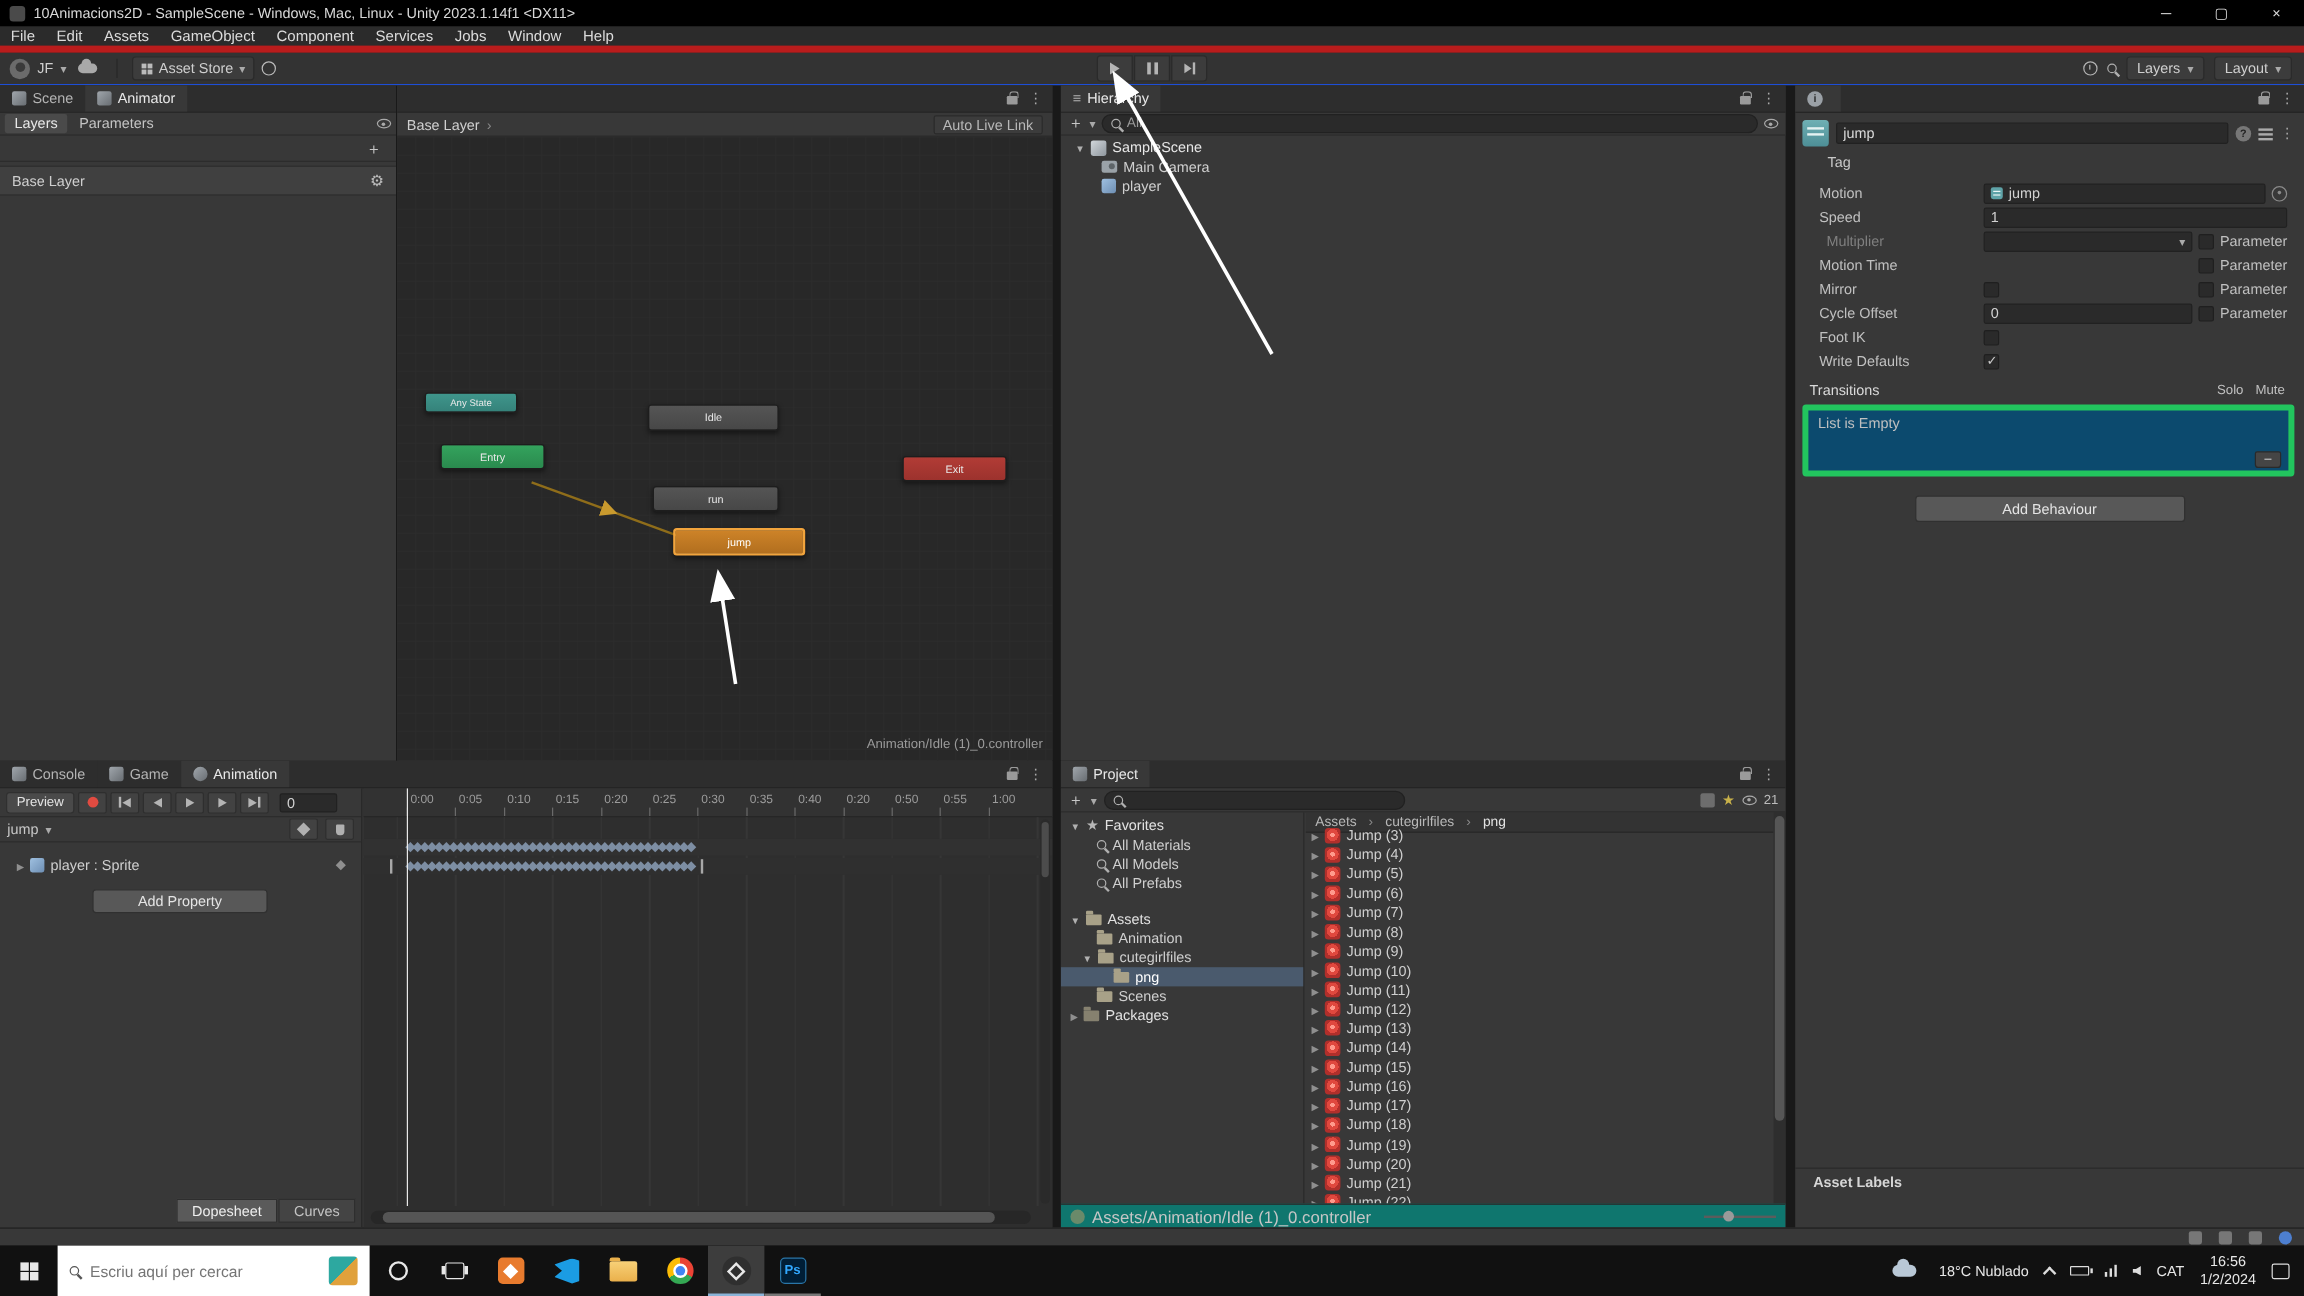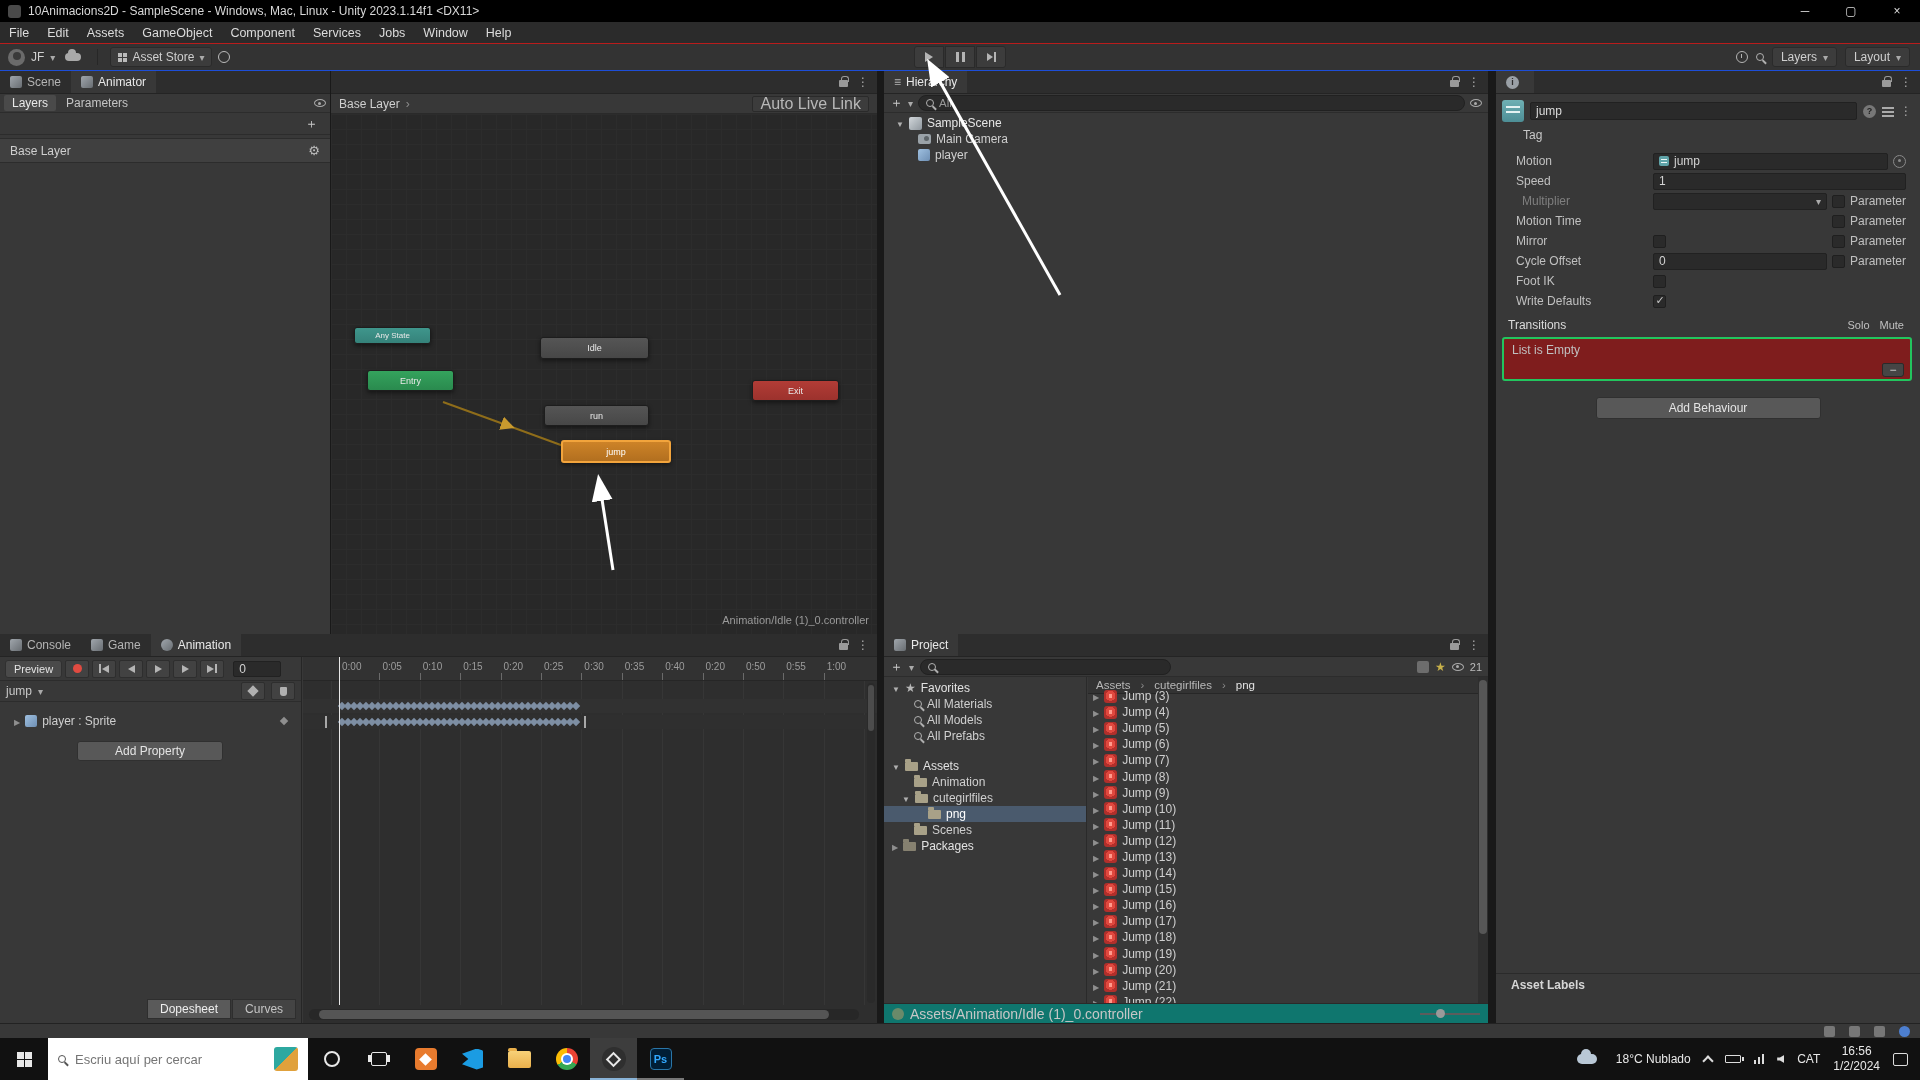--- a/index.html
+++ b/index.html
@@ -4,21 +4,21 @@
 <style>
   *{margin:0;padding:0;box-sizing:border-box;font-family:"Liberation Sans","DejaVu Sans",sans-serif;-webkit-font-smoothing:antialiased}
   html,body{width:1920px;height:1080px;overflow:hidden;background:#000}
   #root{position:relative;width:1920px;height:1080px;background:#191919;font-size:12px;color:#c8c8c8}
 
   
   .titlebar{position:absolute;left:0;top:0;width:1920px;height:22px;background:#000;display:flex;align-items:center;color:#d8d8d8;font-size:12px}
   .app-ico{width:13px;height:13px;margin:0 7px 0 8px;border-radius:3px;background:#4a4a4a;flex:none}
   .win-btns{margin-left:auto;display:flex;height:100%}
   .win-btn{width:46px;height:100%;display:flex;align-items:center;justify-content:center;color:#ddd;font-size:12px}
-  .menubar{position:absolute;left:0;top:22px;width:1920px;height:22px;background:#2b2b2b;display:flex;align-items:center;border-bottom:1px solid #b91c1c}
+  .menubar{position:absolute;left:0;top:22px;width:1920px;height:22px;background:#2b2b2b;display:flex;align-items:center;border-bottom:6px solid #b91c1c}
   .menu-item{padding:0 9px;line-height:22px;color:#dcdcdc;font-size:12.5px}
 
   
   .toolbar{position:absolute;left:0;top:44px;width:1920px;height:27px;background:#333;border-bottom:1px solid #1d4ed8;display:flex;align-items:center}
   .tb-left{display:flex;align-items:center;gap:6px;margin-left:8px}
   .avatar{width:17px;height:17px;border-radius:50%;background:#6b6b6b;position:relative;flex:none}
   .avatar::after{content:"";position:absolute;left:4.5px;top:3px;width:8px;height:8px;border-radius:50%;background:#3a3a3a}
   .tb-label{color:#cfcfcf;font-size:12px}
   .caret::before{content:"▾";color:#aaa;font-size:10px}
   .cloud{width:16px;height:8px;background:#a9a9a9;border-radius:5px;position:relative;margin:0 4px}
@@ -74,21 +74,21 @@
   .subbar{height:19px;background:#383838;border-bottom:1px solid #2c2c2c;display:flex;align-items:center;padding:0 4px;gap:2px}
   .subtab{padding:1px 8px;color:#c4c4c4;border-radius:2px}
   .subtab.active{background:#4a4a4a;color:#e8e8e8}
   .plusrow{height:22px;display:flex;align-items:center;justify-content:flex-end;padding-right:12px;border-bottom:1px solid #2c2c2c}
   .layer-item{margin-top:3px;height:25px;background:#404040;border-top:1px solid #2c2c2c;border-bottom:1px solid #2c2c2c;display:flex;align-items:center;padding:0 10px;color:#cfcfcf}
 
   
   #graphPanel{left:331px;top:71px;width:546px;height:563px}
   .crumbbar{height:20px;background:#383838;border-bottom:1px solid #2a2a2a;display:flex;align-items:center;padding:0 8px;color:#d0d0d0}
   .crumb-sep::before{content:"›";color:#8a8a8a;margin:0 6px}
-  .alink{margin-left:auto;height:16px;background:#3c3c3c;border:1px solid #2a2a2a;border-radius:2px;padding:0 7px;display:flex;align-items:center;color:#b8b8b8;font-size:16px}
+  .alink{margin-left:auto;height:16px;background:#3c3c3c;border:1px solid #2a2a2a;border-radius:2px;padding:0 7px;display:flex;align-items:center;color:#b8b8b8;font-size:12px}
   .graph-area{position:absolute;left:0;top:43px;right:0;bottom:0;background:#282828;
     background-image:linear-gradient(#2c2c2c 1px,transparent 1px),linear-gradient(90deg,#2c2c2c 1px,transparent 1px),linear-gradient(#232323 1px,transparent 1px),linear-gradient(90deg,#232323 1px,transparent 1px);
     background-size:15px 15px,15px 15px,75px 75px,75px 75px}
   .graph-svg{position:absolute;inset:0}
   .node{position:absolute;display:flex;align-items:center;justify-content:center;font-size:9px;color:#e8e8e8;border-radius:3px;box-shadow:0 2px 4px rgba(0,0,0,.45);border:1px solid #1d1d1d}
   .node.gray{background:linear-gradient(#555,#474747)}
   .node.teal{background:linear-gradient(#3f968c,#35827a);font-size:8px}
   .node.grn{background:linear-gradient(#34a35d,#2a8a4e)}
   .node.red{background:linear-gradient(#b23c36,#9c322d)}
   .node.selected{background:linear-gradient(#cd8328,#b26f1f);border:2px solid #f2a43c;color:#fff;font-size:9px}
@@ -120,21 +120,21 @@
   .val{flex:1;display:flex;align-items:center;gap:5px;min-width:0}
   .val .field{flex:1}
   .param{color:#c0c0c0;flex:none}
   .clip-ico{width:10px;height:10px;border-radius:2px;background:#5fa3a8;position:relative;flex:none}
   .clip-ico::after{content:"";position:absolute;left:2px;top:2.5px;width:6px;height:1.5px;background:#eaf6f6;box-shadow:0 3px #eaf6f6}
   .picker{width:13px;height:13px;border:1.5px solid #8a8a8a;border-radius:50%;position:relative;flex:none}
   .picker::after{content:"";position:absolute;left:3.5px;top:3.5px;width:3px;height:3px;border-radius:50%;background:#8a8a8a}
   .ddown{justify-content:space-between}
   .trans-head{display:flex;align-items:center;height:20px;padding:0 16px 0 12px;margin-top:4px;color:#dadada}
   .trans-head .sm{margin-left:auto;display:flex;gap:10px;color:#c0c0c0;font-size:11px}
-  .listbox{margin:2px 8px 0 6px;height:44px;background:#7f1d1d;border:2px solid #22c55e;border-radius:3px;position:relative;color:#c0c0c0}
+  .listbox{margin:2px 8px 0 6px;height:60px;background:#0c4a6e;border:5px solid #22c55e;border-radius:3px;position:relative;color:#c0c0c0}
   .listbox .empty{padding:4px 8px;font-size:12px}
   .minus-btn{position:absolute;right:6px;bottom:2px;width:22px;height:14px;background:#454545;border:1px solid #2a2a2a;border-radius:2px 2px 3px 3px;display:flex;align-items:center;justify-content:center;color:#ccc}
   .addb{width:225px;height:22px;margin:16px auto 0 auto}
   .asset-labels{position:absolute;left:0;right:0;bottom:28px;height:22px;border-top:1px solid #2a2a2a;display:flex;align-items:center;padding-left:15px;color:#d6d6d6;font-weight:bold;font-size:12px}
 
   
   #animPanel{left:0;top:634px;width:877px;height:389px}
   .an-left{position:absolute;left:0;top:23px;width:302px;bottom:0;background:#383838;border-right:1px solid #262626}
   .an-ctrl{height:24px;display:flex;align-items:center;gap:3px;padding:0 5px;border-bottom:1px solid #2c2c2c}
   .sq-btn{width:24px;height:18px;background:#424242;border:1px solid #2e2e2e;border-radius:2px;display:flex;align-items:center;justify-content:center;gap:1px}

